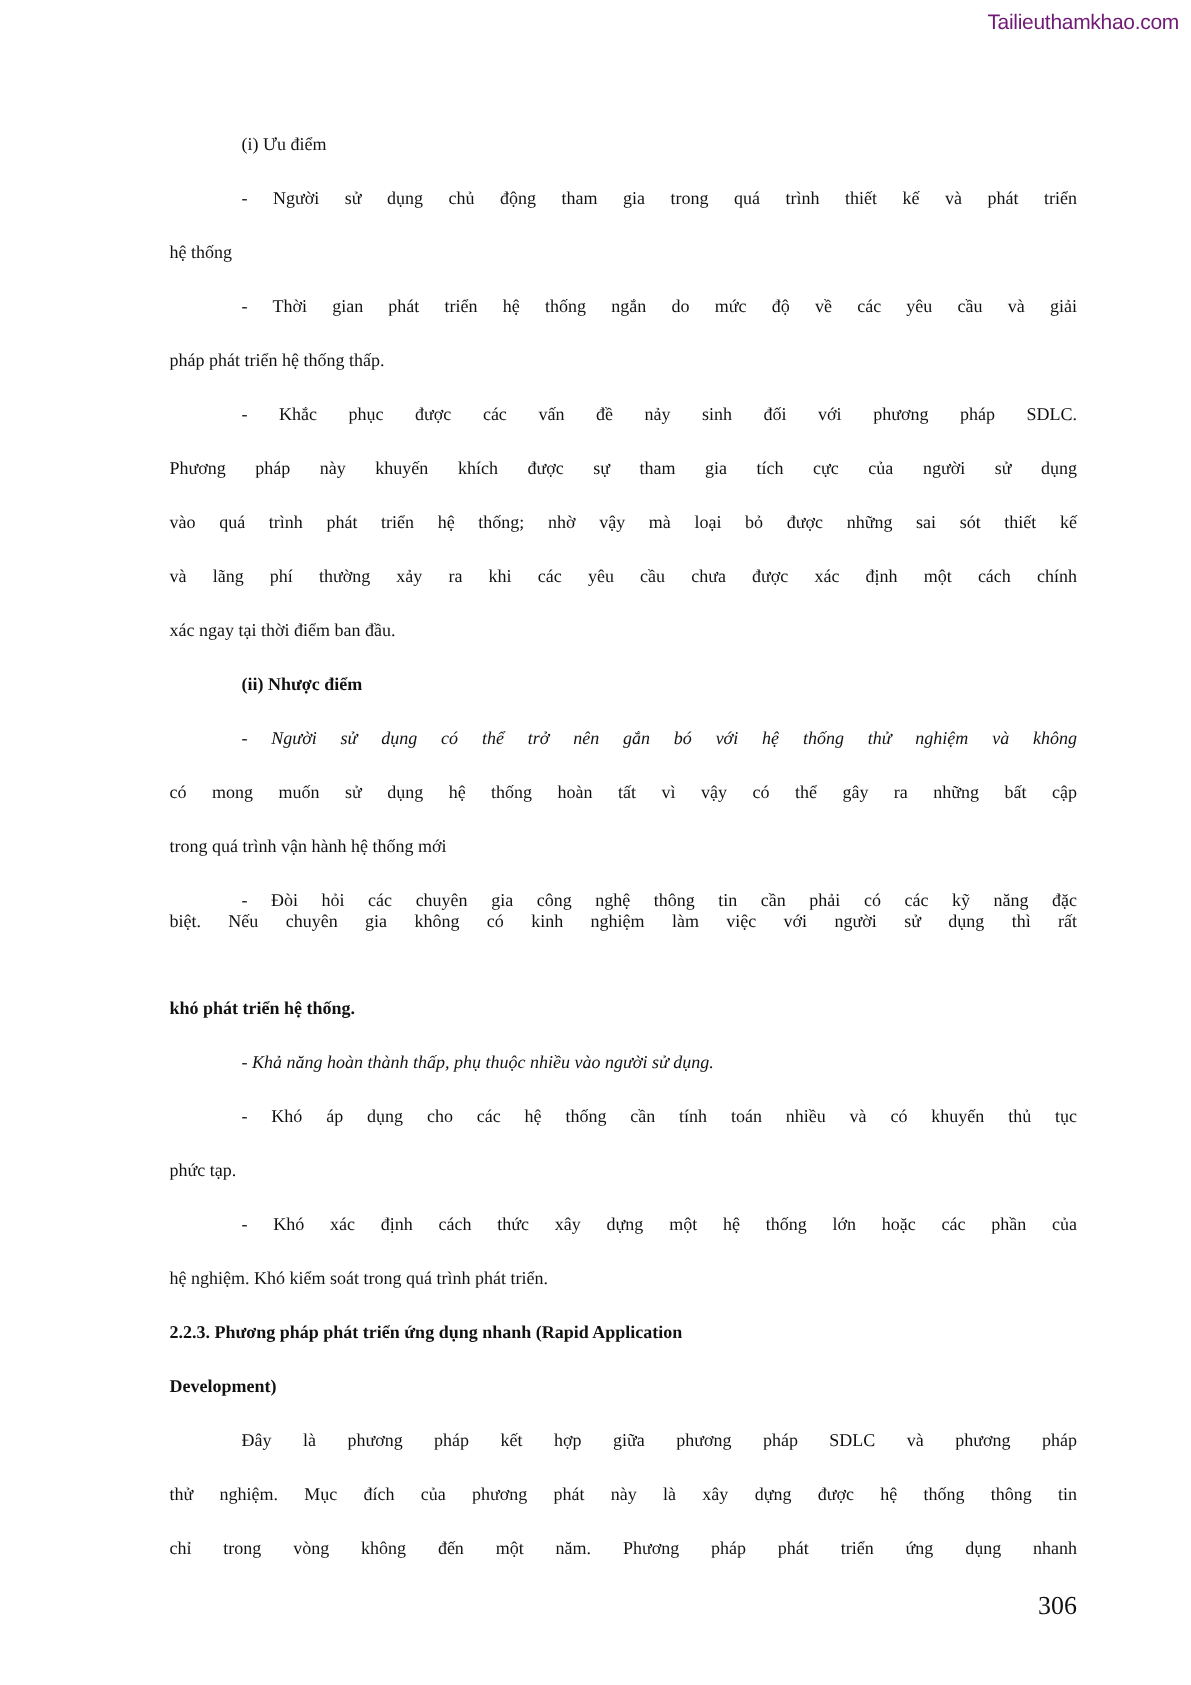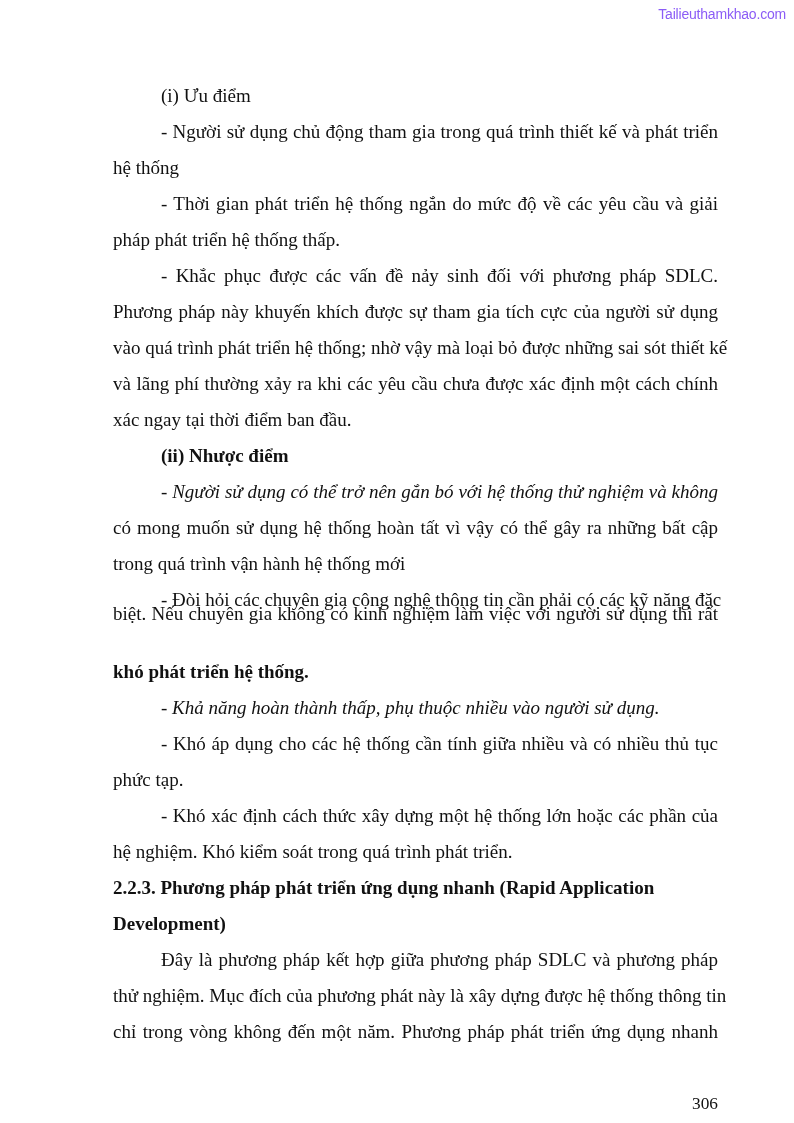--- a/index.html
+++ b/index.html
@@ -1,28 +1,28 @@
 <!DOCTYPE html>
 <html><head>
   <meta charset="utf-8">
   <style>
     html, body { margin: 0; padding: 0; background: #ffffff; }
     body { width: 794px; height: 1123px; position: relative; overflow: hidden;
            font-family: "Liberation Serif", "DejaVu Serif", serif; color: #111; }
     .watermark { position: absolute; top: 6px; right: 8px;
                  font-family: "Liberation Sans", "DejaVu Sans", sans-serif;
-                 font-size: 14px; color: #8b5cf6; letter-spacing: -0.2px; }
+                 font-size: 14px; color: #701a75; letter-spacing: -0.2px; }
     .page { position: absolute; left: 113px; top: 0; width: 605px; }
-    .line { position: absolute; left: 0; width: 605px; font-size: 19px;
+    .line { position: absolute; left: 0; width: 605px; font-size: 12px;
             line-height: 20px; white-space: nowrap; }
     .justify { text-align: justify; text-align-last: justify; }
     .indent { padding-left: 48px; width: 557px; }
     .bold { font-weight: bold; }
     .page-number { position: absolute; left: 668px; top: 1061px; font-size: 17.3px;
-                   width: 50px; text-align: right; margin-top: 33px; }
+                   width: 50px; text-align: right; }
   </style>
 </head>
 <body>
 
 <div class="watermark">Tailieuthamkhao.com</div>
 
 <div class="page" id="page">
     <div class="line indent" style="top: 86px;">(i) Ưu điểm</div>
     <div class="line indent justify" style="top: 122px;">- Người sử dụng chủ động tham gia trong quá trình thiết kế và phát triển</div>
     <div class="line" style="top: 158px;">hệ thống</div>
@@ -34,21 +34,21 @@
     <div class="line justify" style="top: 374px;">và lãng phí thường xảy ra khi các yêu cầu chưa được xác định một cách chính</div>
     <div class="line" style="top: 410px;">xác ngay tại thời điểm ban đầu.</div>
     <div class="line indent bold" style="top: 446px;">(ii) Nhược điểm</div>
     <div class="line indent justify" style="top: 482px; font-style: italic;">- Người sử dụng có thể trở nên gắn bó với hệ thống thử nghiệm và không</div>
     <div class="line justify" style="top: 518px;">có mong muốn sử dụng hệ thống hoàn tất vì vậy có thể gây ra những bất cập</div>
     <div class="line" style="top: 554px;">trong quá trình vận hành hệ thống mới</div>
     <div class="line indent justify" style="top: 590px;">- Đòi hỏi các chuyên gia công nghệ thông tin cần phải có các kỹ năng đặc</div>
     <div class="line justify" style="top: 604px;">biệt. Nếu chuyên gia không có kinh nghiệm làm việc với người sử dụng thì rất</div>
     <div class="line" style="top: 662px; font-weight: bold;">khó phát triển hệ thống.</div>
     <div class="line indent" style="top: 698px; font-style: italic;">- Khả năng hoàn thành thấp, phụ thuộc nhiều vào người sử dụng.</div>
-    <div class="line indent justify" style="top: 734px;">- Khó áp dụng cho các hệ thống cần tính giữa nhiều và có nhiều thủ tục</div>
+    <div class="line indent justify" style="top: 734px;">- Khó áp dụng cho các hệ thống cần tính toán nhiều và có khuyến thủ tục</div>
     <div class="line" style="top: 770px;">phức tạp.</div>
     <div class="line indent justify" style="top: 806px;">- Khó xác định cách thức xây dựng một hệ thống lớn hoặc các phần của</div>
     <div class="line" style="top: 842px;">hệ nghiệm. Khó kiểm soát trong quá trình phát triển.</div>
     <div class="line bold" style="top: 878px;">2.2.3. Phương pháp phát triển ứng dụng nhanh (Rapid Application</div>
     <div class="line bold" style="top: 914px;">Development)</div>
     <div class="line indent justify" style="top: 950px;">Đây là phương pháp kết hợp giữa phương pháp SDLC và phương pháp</div>
     <div class="line justify" style="top: 986px;">thử nghiệm. Mục đích của phương phát này là xây dựng được hệ thống thông tin</div>
     <div class="line justify" style="top: 1022px;">chỉ trong vòng không đến một năm. Phương pháp phát triển ứng dụng nhanh</div>
   </div>
 

